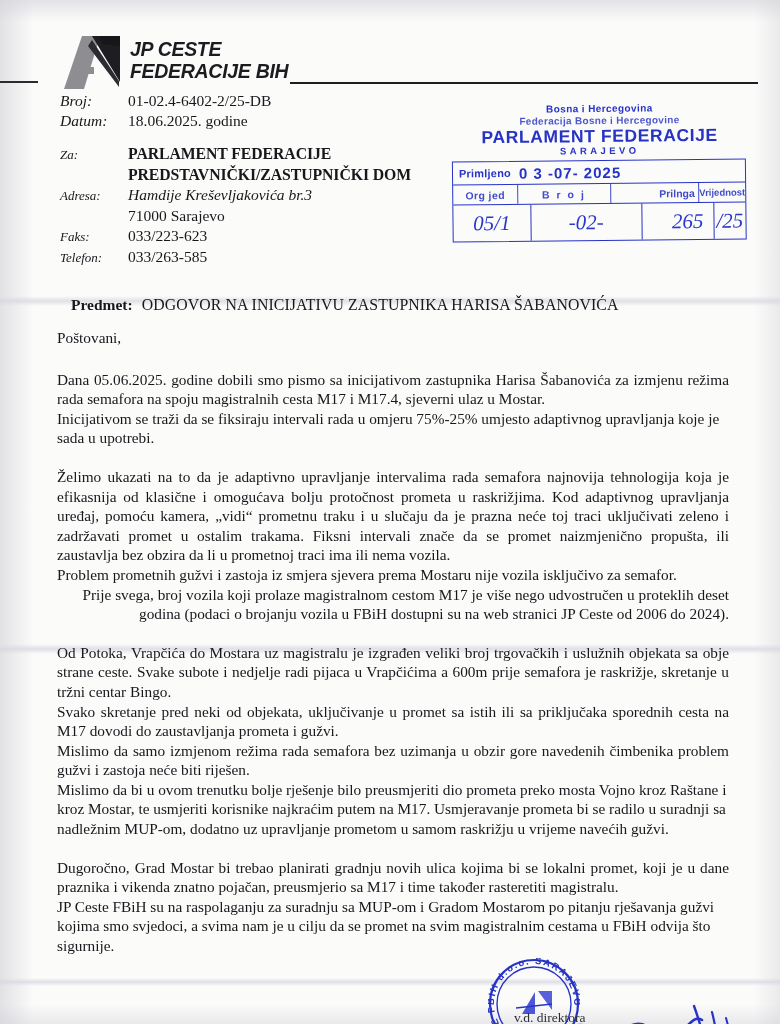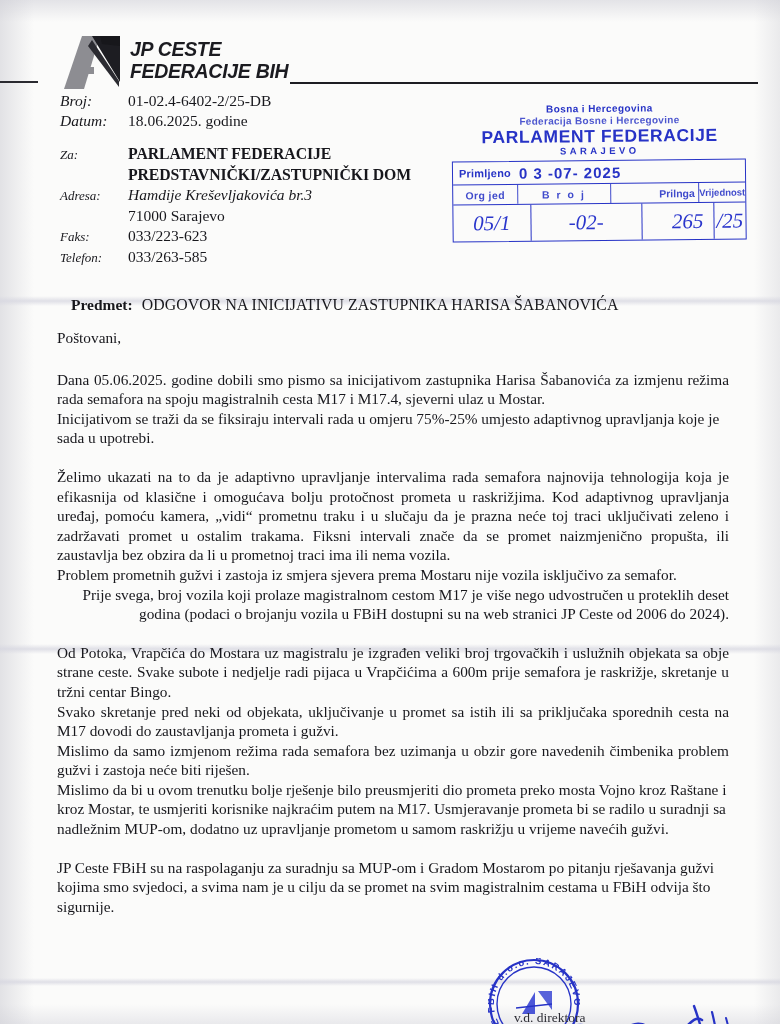--- a/index.html
+++ b/index.html
@@ -409,20 +409,21 @@
           <span style="display: block; text-align: justify;">Problem prometnih gužvi i zastoja iz smjera sjevera prema Mostaru nije vozila isključivo za semafor.</span>
           <span style="display: block; text-align: right;">Prije svega, broj vozila koji prolaze magistralnom cestom M17 je više nego udvostručen u proteklih deset godina (podaci o brojanju vozila u FBiH dostupni su na web stranici JP Ceste  od 2006 do 2024).</span>
         </p>
         <p>
           <span style="display: block; text-align: justify;">Od Potoka, Vrapčića do Mostara uz magistralu je izgrađen veliki broj trgovačkih i uslužnih objekata sa obje strane ceste. Svake subote i nedjelje radi pijaca u Vrapčićima a 600m prije semafora je raskrižje, skretanje u tržni centar Bingo.</span>
           <span style="display: block; text-align: justify;">Svako skretanje pred neki od objekata, uključivanje u promet sa istih ili sa priključaka sporednih cesta na M17 dovodi do zaustavljanja prometa i gužvi.</span>
           <span style="display: block; text-align: justify;">Mislimo da samo izmjenom režima rada semafora bez uzimanja u obzir gore navedenih čimbenika problem gužvi i zastoja neće biti riješen.</span>
           <span style="display: block; text-align: left;">Mislimo da bi u ovom trenutku bolje rješenje bilo preusmjeriti dio prometa preko mosta Vojno kroz Raštane i kroz Mostar, te usmjeriti korisnike najkraćim putem na M17. Usmjeravanje prometa bi se radilo u suradnji sa nadležnim MUP-om, dodatno uz upravljanje prometom u samom raskrižju u vrijeme navećih gužvi.</span>
         </p>
         <p>
+          <span style="display: block; text-align: justify;">Dugoročno, Grad Mostar bi trebao planirati gradnju novih ulica kojima bi se lokalni promet, koji je u dane praznika i vikenda znatno pojačan, preusmjerio sa M17 i time također rasteretiti magistralu.</span>
           <span style="display: block; text-align: left;">JP Ceste FBiH su na raspolaganju za suradnju sa MUP-om i Gradom Mostarom po pitanju rješavanja gužvi kojima smo svjedoci, a svima nam je u cilju da se promet na svim magistralnim cestama u FBiH odvija što sigurnije.</span>
         </p>
       </div>
   </div>
 
   <div class="sig-wrap">
     <svg class="round-stamp" viewBox="0 0 92 92">
       <circle cx="46" cy="46" r="44" fill="none" stroke="#2733c6" stroke-width="2.2"></circle>
       <circle cx="46" cy="46" r="37" fill="none" stroke="#2733c6" stroke-width="1.4"></circle>
       <defs>

